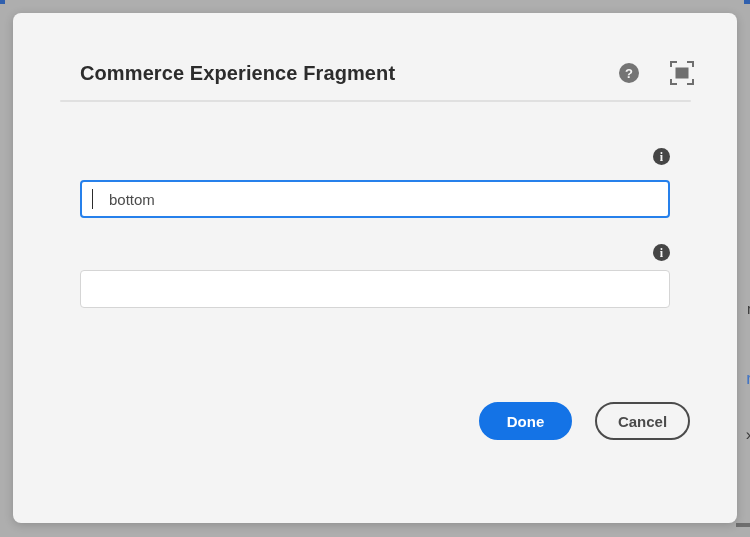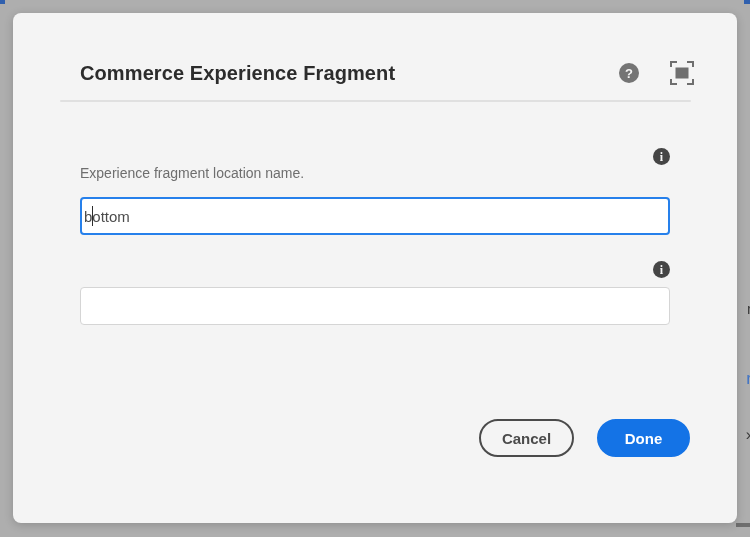--- a/index.html
+++ b/index.html
@@ -87,21 +87,21 @@
     width: 590px; height: 38px;
     border: 1px solid #d5d5d5;
     border-radius: 4px;
     background: #ffffff;
     padding: 0 12px;
     font-family: "Liberation Sans", "DejaVu Sans", sans-serif;
     font-size: 15px;
     color: #4b4b4b;
     outline: none;
   }
-  .text-input.focused { border: 2px solid #2680eb; padding: 0 2px; }
+  .text-input.focused { border: 2px solid #2680eb; padding: 0 27px; }
   .caret {
     position: absolute;
     left: 12px; top: 9px;
     width: 1px; height: 20px;
     background: #2c2c2c;
   }
 
   
   .button-row {
     display: flex;
@@ -176,36 +176,35 @@
   </div>
 
   <div class="divider"></div>
 
   <div class="form">
 
     <div class="field field-1">
       <div class="info-row">
         <div class="info-icon">i</div>
       </div>
-      <label class="field-label">Experience fragment location name.</label>
       <div class="input-wrap">
         <input type="text" class="text-input focused" value="bottom" style="">
         <div class="caret"></div>
       </div>
     </div>
 
     <div class="field field-2">
       <div class="info-row">
         <div class="info-icon">i</div>
       </div>
       <div class="input-wrap">
         <input type="text" class="text-input" value="" style="">
       </div>
     </div>
 
   </div>
 
   <div class="button-row">
+    <button class="btn btn-primary">Done</button>
     <button class="btn btn-secondary">Cancel</button>
-    <button class="btn btn-primary">Done</button>
   </div>
 
 </div>
 
 </body></html>

